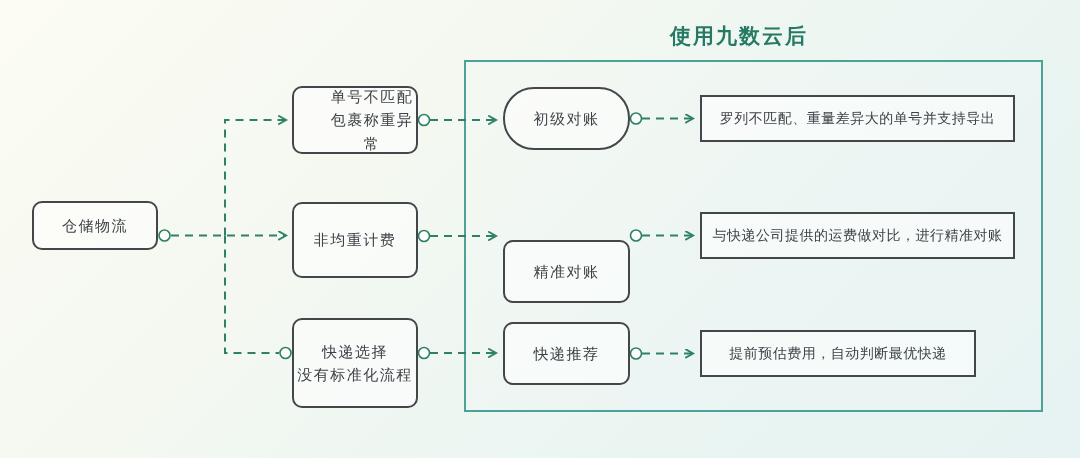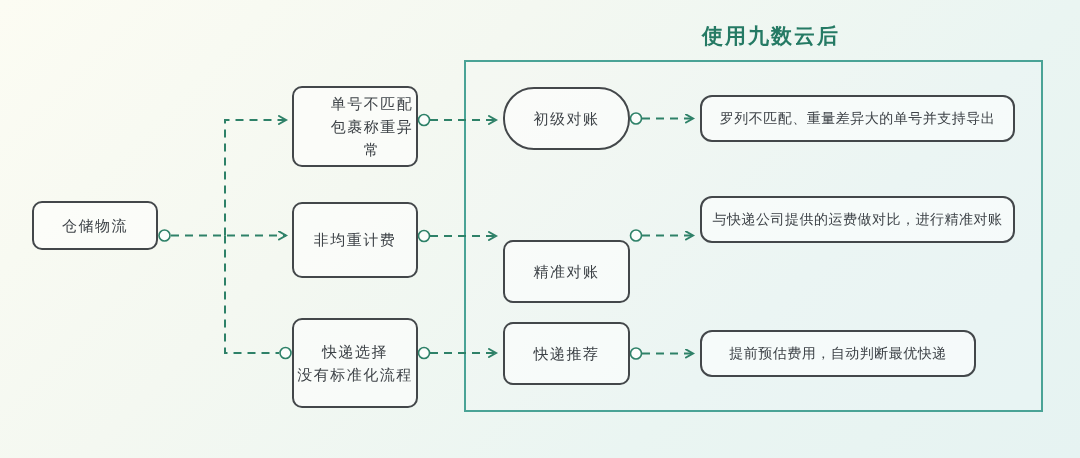--- a/index.html
+++ b/index.html
@@ -19,21 +19,20 @@
     box-sizing: border-box;
     background: rgba(255,255,255,0.08);
   }
   .diagram-title {
     position: absolute;
     left: 670px; top: 22px;
     font-size: 21px; font-weight: bold;
     letter-spacing: 2px;
     color: #257a64;
     white-space: nowrap;
-    margin-left: 32px;
   }
   svg.connectors {
     position: absolute; left: 0; top: 0;
     width: 1080px; height: 458px;
     pointer-events: none;
   }
   .node {
     position: absolute;
     box-sizing: border-box;
     border: 2px solid #43474a;
@@ -41,35 +40,35 @@
     background: rgba(255,255,255,0.55);
     color: #3d4247;
     display: flex; align-items: center; justify-content: center;
     text-align: center;
     white-space: pre-line;
     font-size: 15px;
     line-height: 1.55;
     letter-spacing: 1.5px;
   }
   .node.result {
-    border-radius: 12px;
+    border-radius: 0;
     font-size: 14px;
     letter-spacing: 0.5px;
     white-space: nowrap;
   }
   
   .n-source   { left: 32px;  top: 201px; width: 126px; height: 49px; }
-  .n-problem1 { left: 292px; top: 86px;  width: 126px; height: 81px; padding-left: 34px; }
+  .n-problem1 { left: 292px; top: 86px;  width: 126px; height: 68px; padding-left: 34px; }
   .n-problem2 { left: 292px; top: 202px; width: 126px; height: 76px; }
   .n-problem3 { left: 292px; top: 318px; width: 126px; height: 90px; }
   .n-solution1{ left: 503px; top: 87px;  width: 127px; height: 63px; border-radius: 31px; }
   .n-solution2{ left: 503px; top: 204px; width: 127px; height: 63px; margin-top: 36px; }
   .n-solution3{ left: 503px; top: 322px; width: 127px; height: 63px; }
   .n-result1  { left: 700px; top: 95px;  width: 315px; height: 47px; }
-  .n-result2  { left: 700px; top: 196px; width: 315px; height: 47px; }
+  .n-result2  { left: 700px; top: 212px; width: 315px; height: 47px; }
   .n-result3  { left: 700px; top: 330px; width: 276px; height: 47px; }
 </style>
 </head>
 <body>
 
 <div class="canvas">
 
   <div class="after-container"></div>
 
   <div class="diagram-title">使用九数云后</div>

